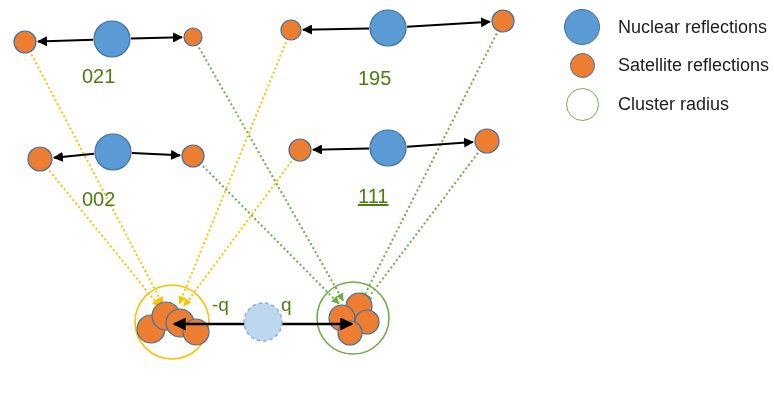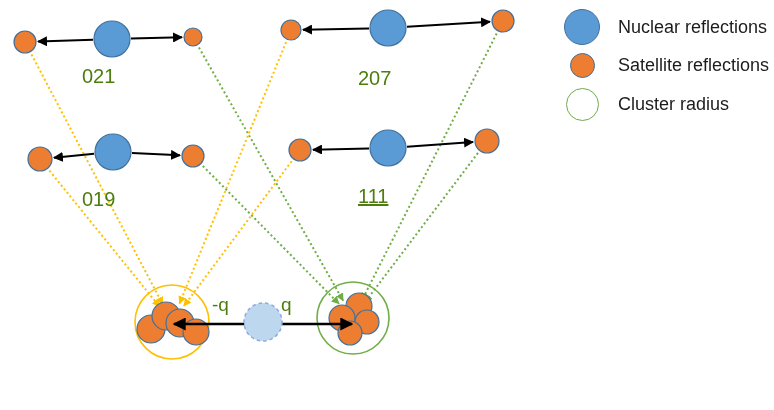--- a/index.html
+++ b/index.html
@@ -97,22 +97,22 @@
       <circle cx="40" cy="159" r="12" fill="#ed7d31" stroke="#41719c" stroke-width="1.2"></circle>
       <circle cx="193" cy="156" r="11" fill="#ed7d31" stroke="#41719c" stroke-width="1.2"></circle>
       <line x1="369.0049051246461" y1="148.43170670171259" x2="312.9966438620842" y2="149.70462173040718" stroke="#000000" stroke-width="2" marker-end="url(#ah-k)"></line>
       <line x1="406.95268219636864" y1="146.6599113598527" x2="473.03486575004416" y2="141.98743373484535" stroke="#000000" stroke-width="2" marker-end="url(#ah-k)"></line>
       <circle cx="388" cy="148" r="18" fill="#5b9bd5" stroke="#41719c" stroke-width="1.2"></circle>
       <circle cx="300" cy="150" r="11" fill="#ed7d31" stroke="#41719c" stroke-width="1.2"></circle>
       <circle cx="487" cy="141" r="12" fill="#ed7d31" stroke="#41719c" stroke-width="1.2"></circle>
     </svg>
 
   <div class="lbl group-lbl lbl-021">021</div>
-  <div class="lbl group-lbl lbl-121">207</div>
-  <div class="lbl group-lbl lbl-011">019</div>
+  <div class="lbl group-lbl lbl-121">195</div>
+  <div class="lbl group-lbl lbl-011">002</div>
   <div class="lbl group-lbl lbl-111">111</div>
 
   <div class="lbl q-lbl lbl-minus-q">-q</div>
   <div class="lbl q-lbl lbl-q">q</div>
 
 
   <div class="legend-row row-nuclear">
     <span class="legend-swatch-box">
       <span class="sw sw-nuclear"></span>
     </span>

